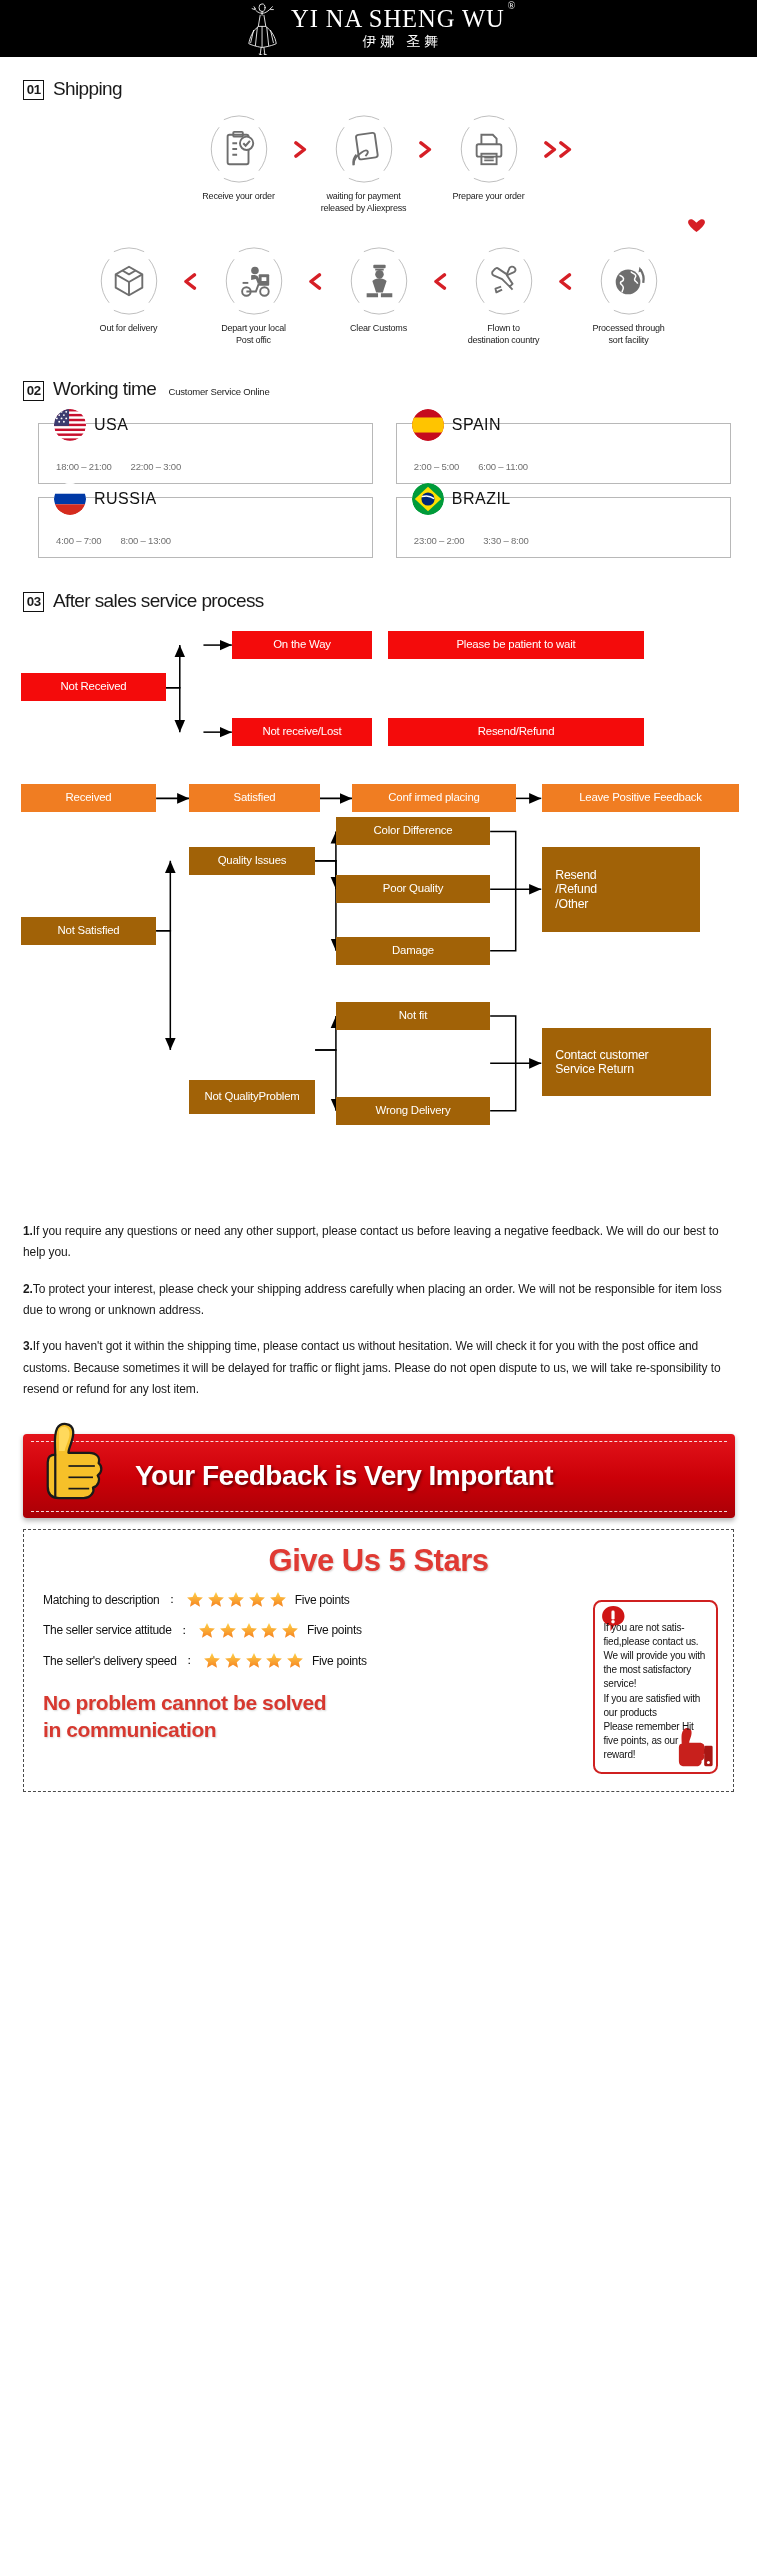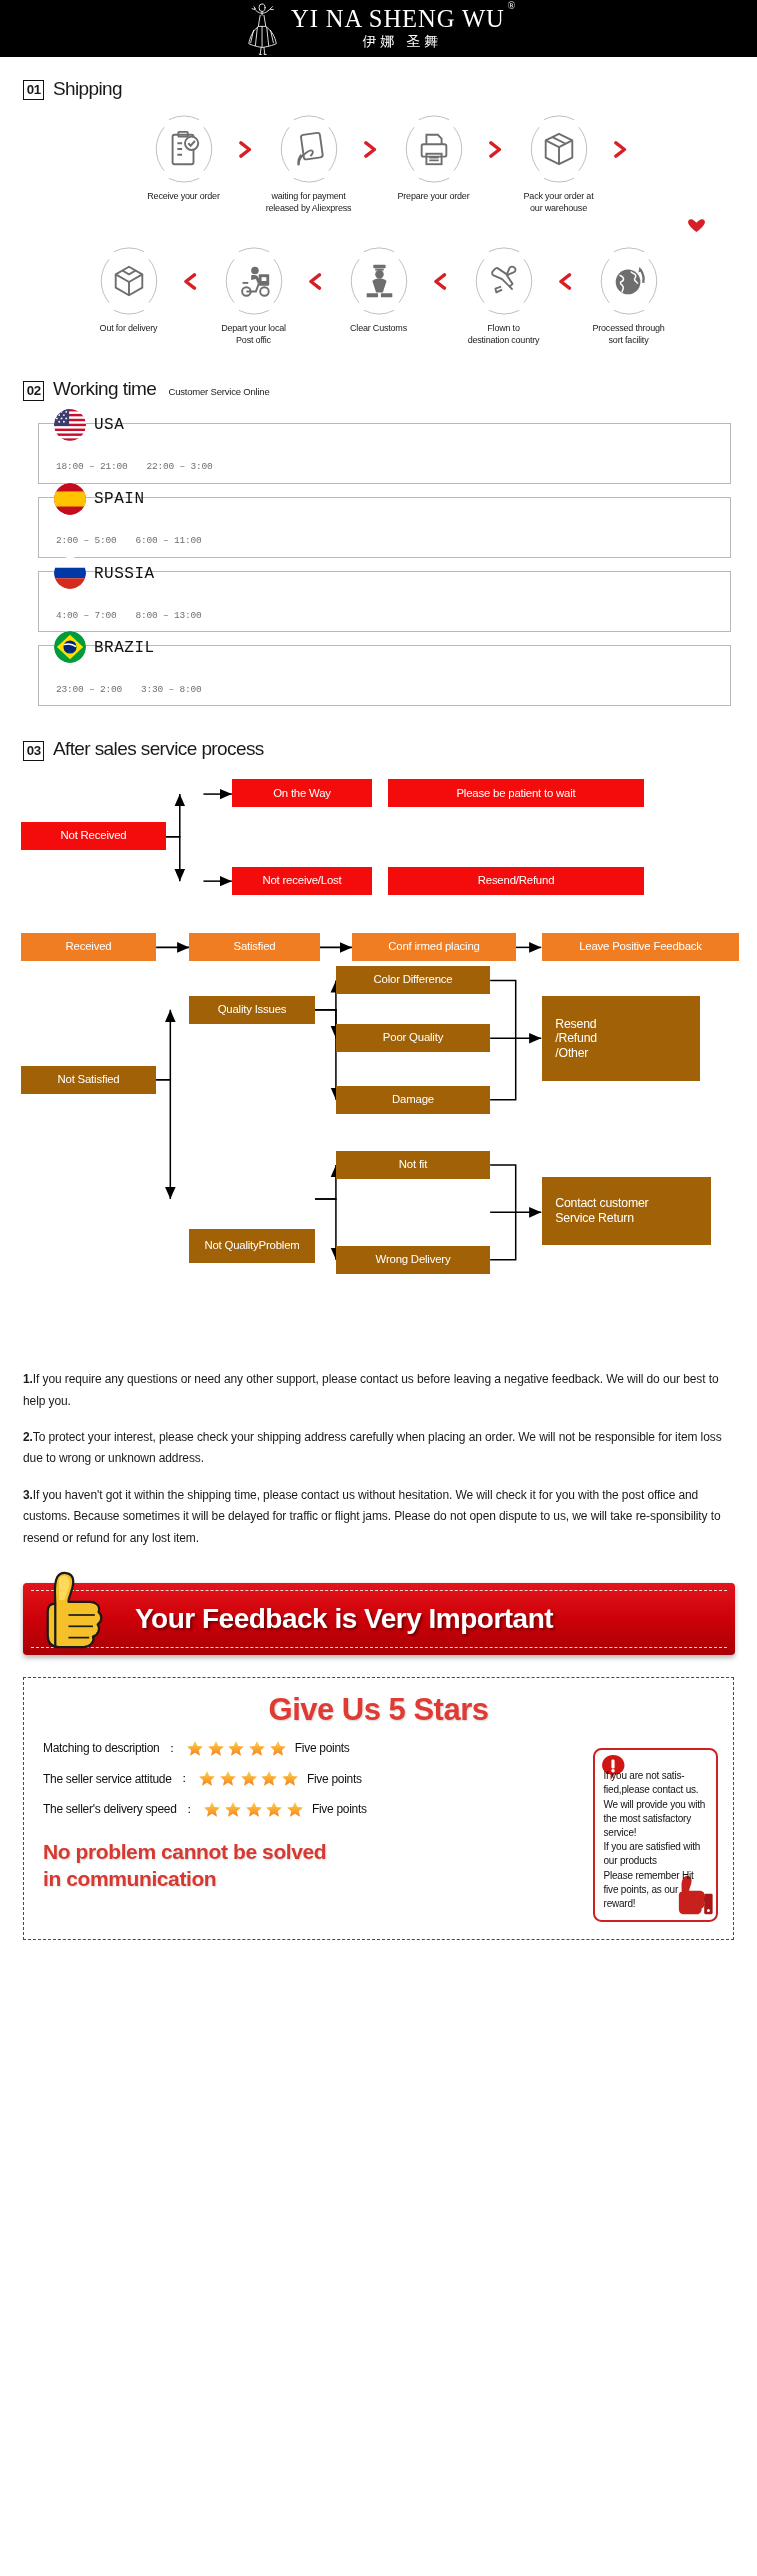--- a/index.html
+++ b/index.html
@@ -122,24 +122,23 @@
   .heart-row {
     display: flex; justify-content: flex-end;
     padding-right: 51px;
     margin-top: 3.8px;
   }
 
   
   .work-block { padding-top: 32px; }
   .work-grid {
     display: grid;
-    grid-template-columns: 1fr;
+    grid-template-columns: 1fr 1fr;
     gap: 13.3px 23px;
     padding: 21px 26.5px 0 38px;
-    font-family: Liberation Mono, monospace;
   }
   .work-card {
     position: relative;
     border: 0.9px solid #b8b8b8;
     height: 61px;
     padding: 0 0 0 13.3px;
     display: flex;
     flex-direction: column;
     justify-content: flex-end;
     padding-bottom: 10.4px;
@@ -201,21 +200,21 @@
     margin-bottom: 15px;
     letter-spacing: -0.1px;
   }
   .note b { font-weight: 700; }
 
   
   .fb-wrap { position: relative; margin: 17px 0 0 0; height: 98px; }
   .fb-banner {
     position: absolute;
     left: 23px; top: 17px;
-    width: 712px; height: 72px;
+    width: 712px; height: 84px;
     background: linear-gradient(180deg,#e3141b 0%,#cc0008 52%,#a90006 100%);
     border-radius: 3.8px;
     box-shadow: 0 2.8px 5.7px rgba(0,0,0,.28);
   }
   .fb-dash-top, .fb-dash-bot {
     position: absolute; left: 7.6px; right: 7.6px; height: 0;
     border-top: 1.9px dashed rgba(255,255,255,.85);
   }
   .fb-dash-top { top: 6.6px; }
   .fb-dash-bot { bottom: 6.6px; }
@@ -394,41 +393,20 @@
           </svg>
         </div>
       <div class="ship-label">
           <div>Prepare your order</div>
         </div>
       </div>
       <div class="chev">
         <svg width="13.3" height="17" viewBox="0 0 14 18">
           <path d="M2 2 L11 9 L2 16" fill="none" stroke="#d61f26" stroke-width="3.6" stroke-linecap="round" stroke-linejoin="round"></path>
         </svg>
-      </div>
-      <div class="ship-step">
-        <div class="ship-ring">
-          <svg class="ring" viewBox="0 0 74 74">
-            <path d="M21 6 A36 36 0 0 1 53 6" fill="none" stroke="#bbb" stroke-width="1"></path>
-            <path d="M58 14 A36 36 0 0 1 58 60" fill="none" stroke="#bbb" stroke-width="1"></path>
-            <path d="M53 68 A36 36 0 0 1 21 68" fill="none" stroke="#bbb" stroke-width="1"></path>
-            <path d="M16 60 A36 36 0 0 1 16 14" fill="none" stroke="#bbb" stroke-width="1"></path>
-          </svg>
-          <svg class="ship-icon" viewBox="0 0 40 40">
-            <g fill="none" stroke="#6e6e6e" stroke-width="2" stroke-linejoin="round">
-              <path d="M20 4l14 7v18l-14 7-14-7V11z"></path>
-              <path d="M6 11l14 7 14-7M20 18v18"></path>
-              <path d="M13 7.5l14 7"></path>
-            </g>
-          </svg>
-        </div>
-      <div class="ship-label">
-          <div>Pack your order at</div>
-          <div>our warehouse</div>
-        </div>
       </div>
       <div class="chev">
         <svg width="13.3" height="17" viewBox="0 0 14 18">
           <path d="M2 2 L11 9 L2 16" fill="none" stroke="#d61f26" stroke-width="3.6" stroke-linecap="round" stroke-linejoin="round"></path>
         </svg>
       </div>
     </div>
 
   <div class="heart-row">
     <svg width="19" height="15" viewBox="0 0 20 16">

